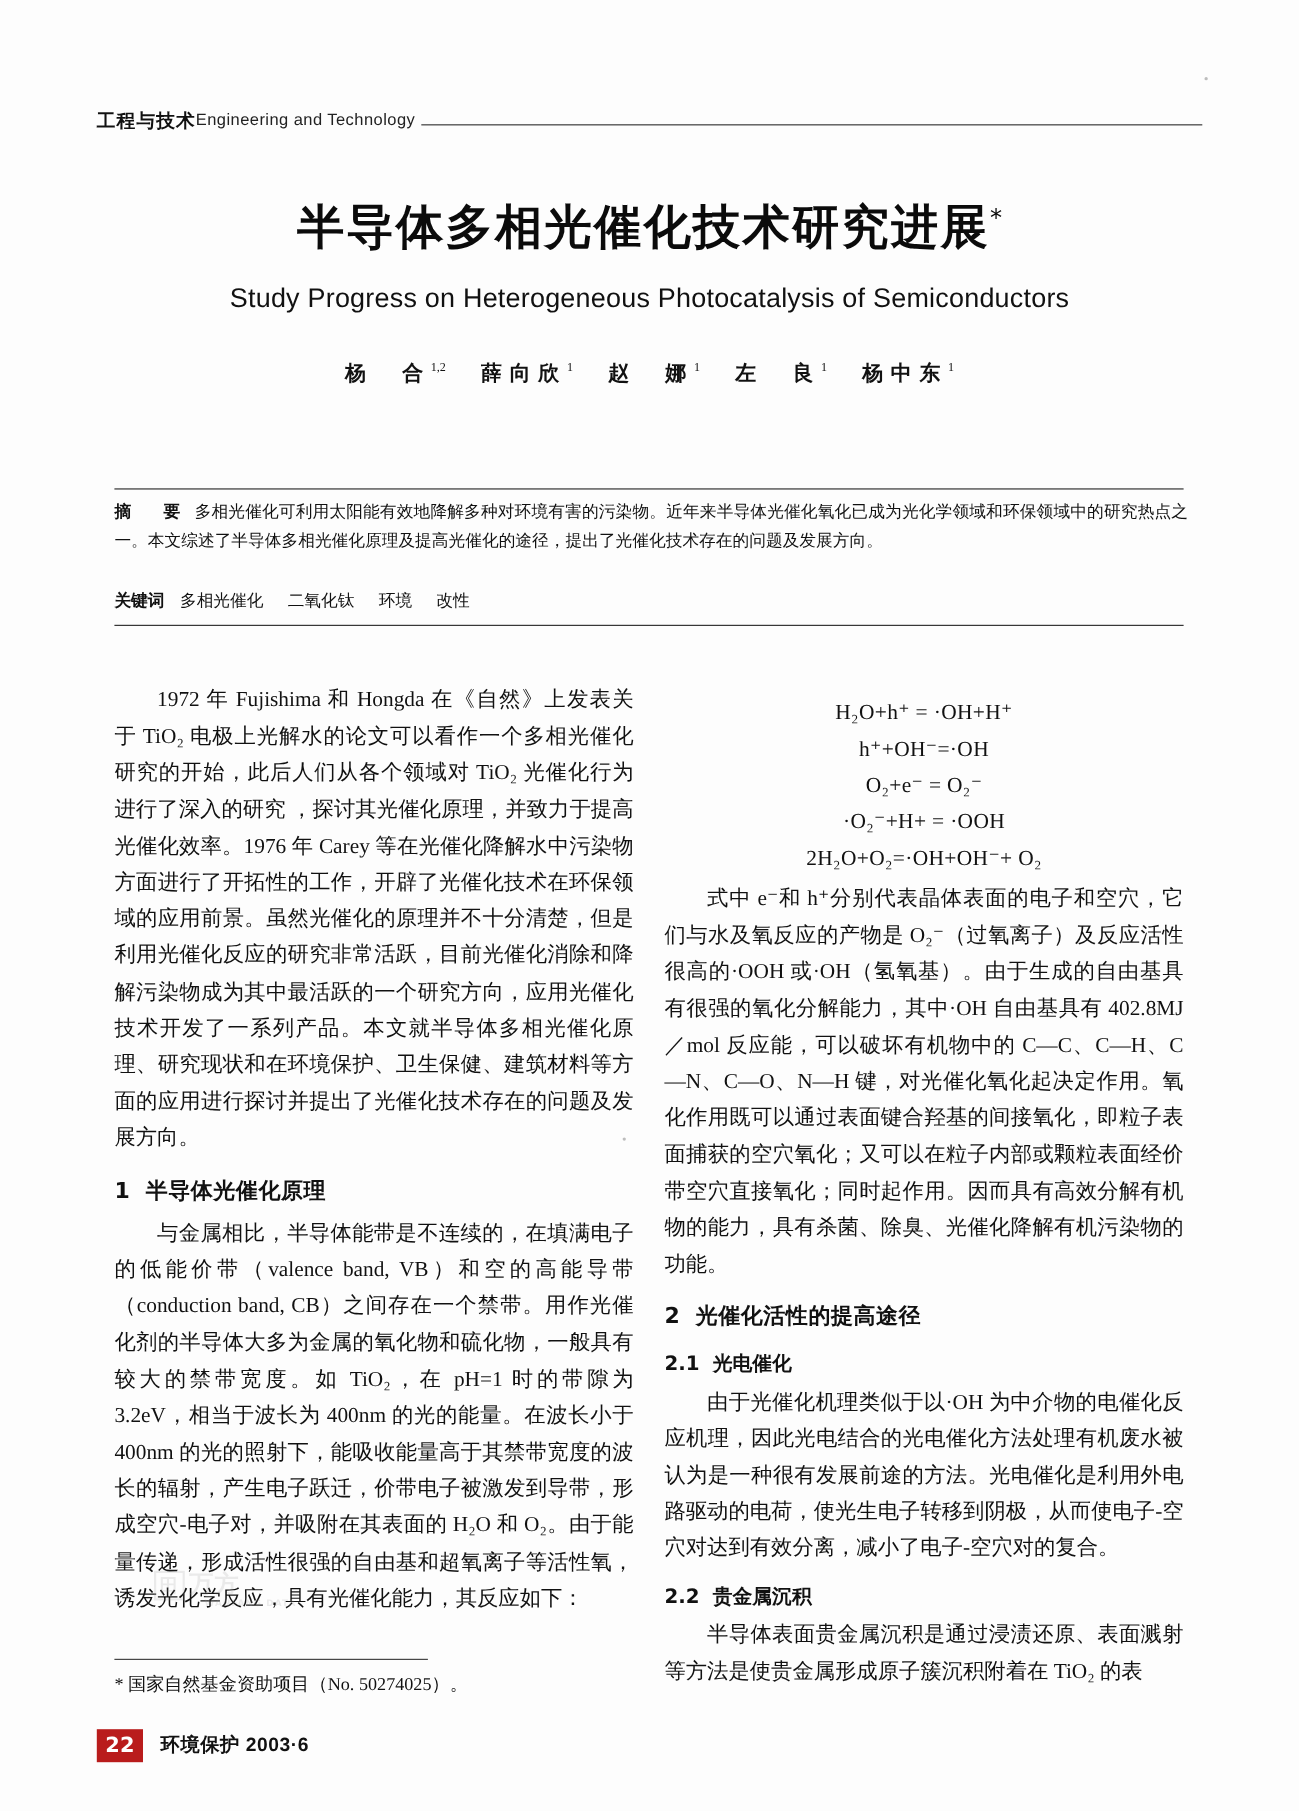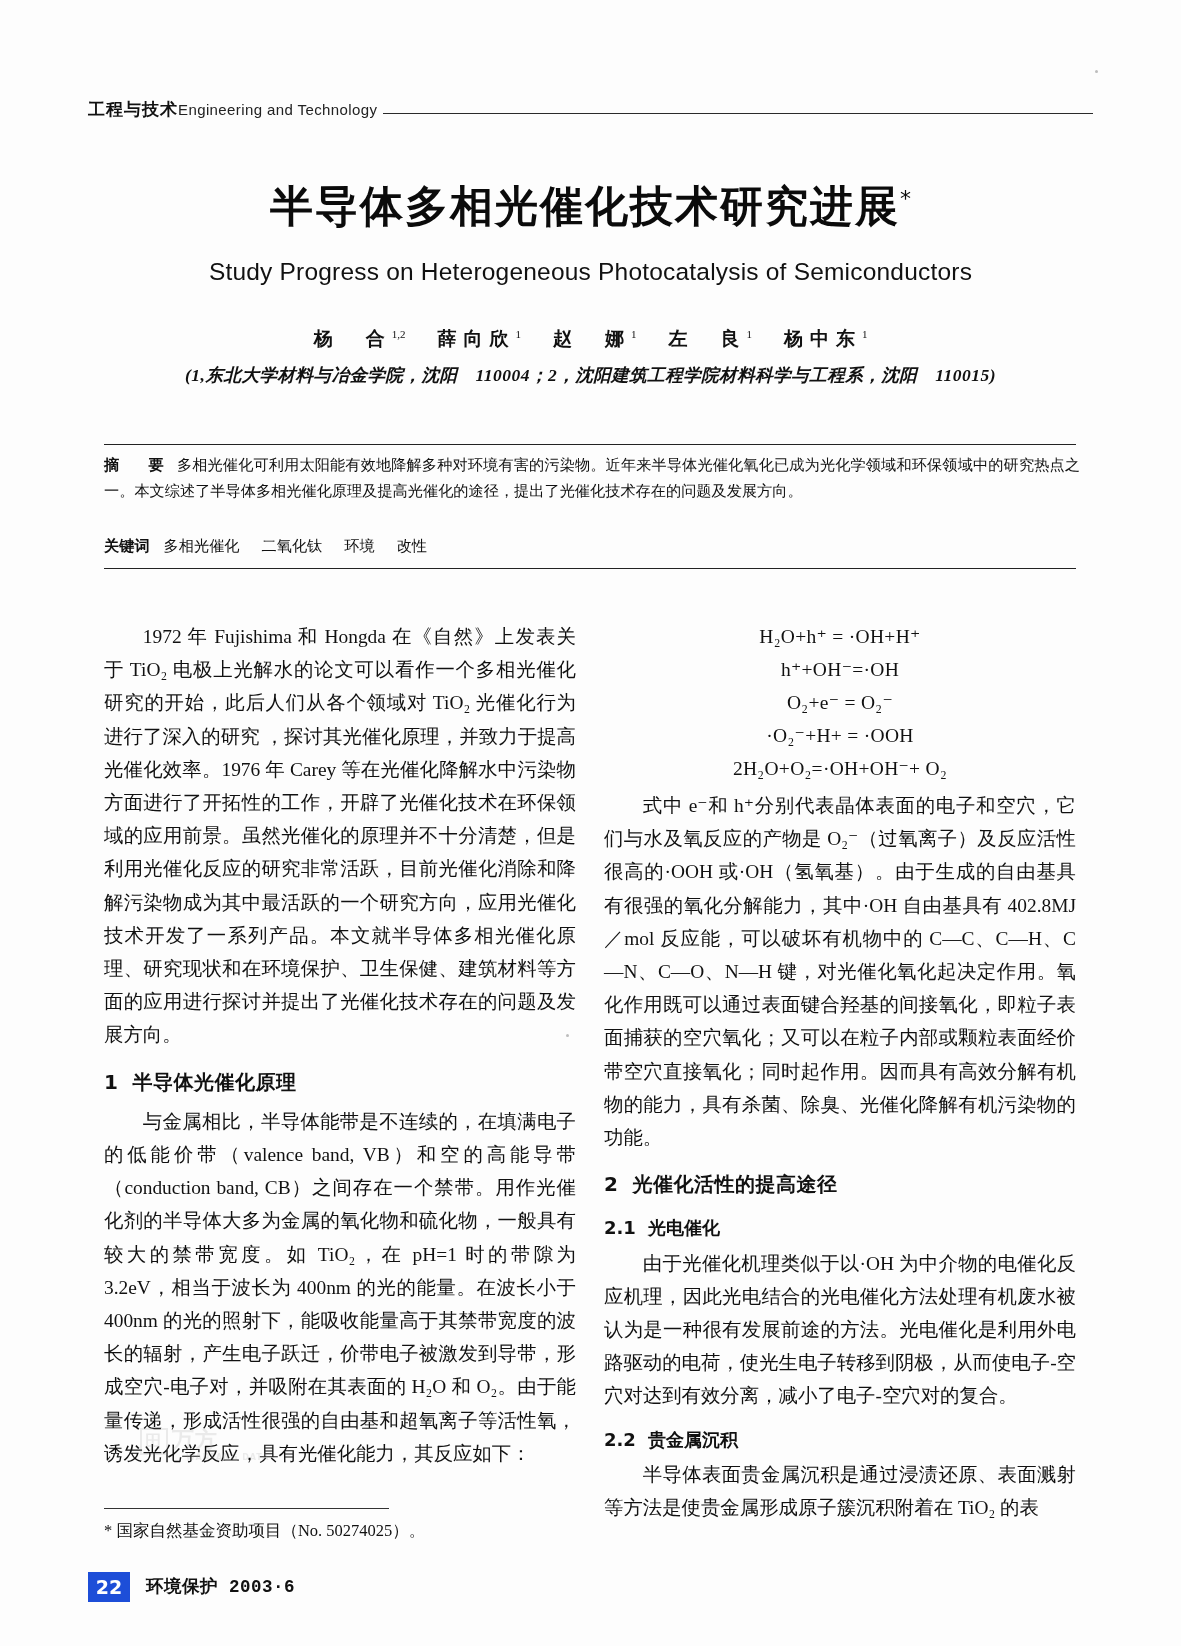--- a/index.html
+++ b/index.html
@@ -177,21 +177,21 @@
   h2.sec .num { margin-right: 14px; }
   h3.sub {
     margin: 10px 0 2px 0;
     font-size: 18px;
     font-family: "DejaVu Sans", "Liberation Sans", sans-serif;
     font-weight: bold;
   }
   h3.sub .num { margin-right: 12px; }
 
   
-  .eqs { margin: 0 0 4px 0; }
+  .eqs { margin: 12px 0 4px 0; }
   .eq {
     text-align: center;
     font-size: 19.5px;
     line-height: 33px;
     letter-spacing: .3px;
     white-space: nowrap;
   }
 
   
   .fn-rule {
@@ -210,34 +210,34 @@
     color: #111;
   }
 
   
   .pagenum {
     position: absolute;
     left: 88px;
     top: 1572px;
     width: 42px;
     height: 30px;
-    background: #1d4ed8;
+    background: #b91c1c;
     color: #fff;
     font-family: "DejaVu Sans", "Liberation Sans", sans-serif;
     font-weight: bold;
     font-size: 19px;
     display: flex;
     align-items: center;
     justify-content: center;
   }
   .journal {
     position: absolute;
     left: 146px;
     top: 1574px;
-    font-family: Liberation Mono, monospace;
+    font-family: Liberation Sans, sans-serif;
     font-weight: bold;
     font-size: 17.5px;
     color: #111;
     letter-spacing: .5px;
   }
 
   
   .watermark {
     position: absolute;
     left: 140px;
@@ -285,21 +285,20 @@
   </div>
 
   <div class="title-cn">
     <span>半导体多相光催化技术研究进展</span><span class="star">*</span>
   </div>
   <div class="title-en">Study Progress on Heterogeneous Photocatalysis of Semiconductors</div>
 
   <div class="authors">
     <span class="au"><span class="nm">杨　合</span><sup>1,2</sup></span><span class="au"><span class="nm">薛向欣</span><sup>1</sup></span><span class="au"><span class="nm">赵　娜</span><sup>1</sup></span><span class="au"><span class="nm">左　良</span><sup>1</sup></span><span class="au"><span class="nm">杨中东</span><sup>1</sup></span>
   </div>
-  <div class="affil">(1,东北大学材料与冶金学院，沈阳　110004；2，沈阳建筑工程学院材料科学与工程系，沈阳　110015)</div>
 
   <div class="rule-top"></div>
   <div class="abstract">
     <span class="lbl">摘　要</span><span>多相光催化可利用太阳能有效地降解多种对环境有害的污染物。近年来半导体光催化氧化已成为光化学领域和环保领域中的研究热点之一。本文综述了半导体多相光催化原理及提高光催化的途径，提出了光催化技术存在的问题及发展方向。</span>
   </div>
   <div class="keywords">
     <span class="lbl">关键词</span><span class="kw">多相光催化</span><span class="kw">二氧化钛</span><span class="kw">环境</span><span class="kw">改性</span>
   </div>
   <div class="rule-bot"></div>
 

